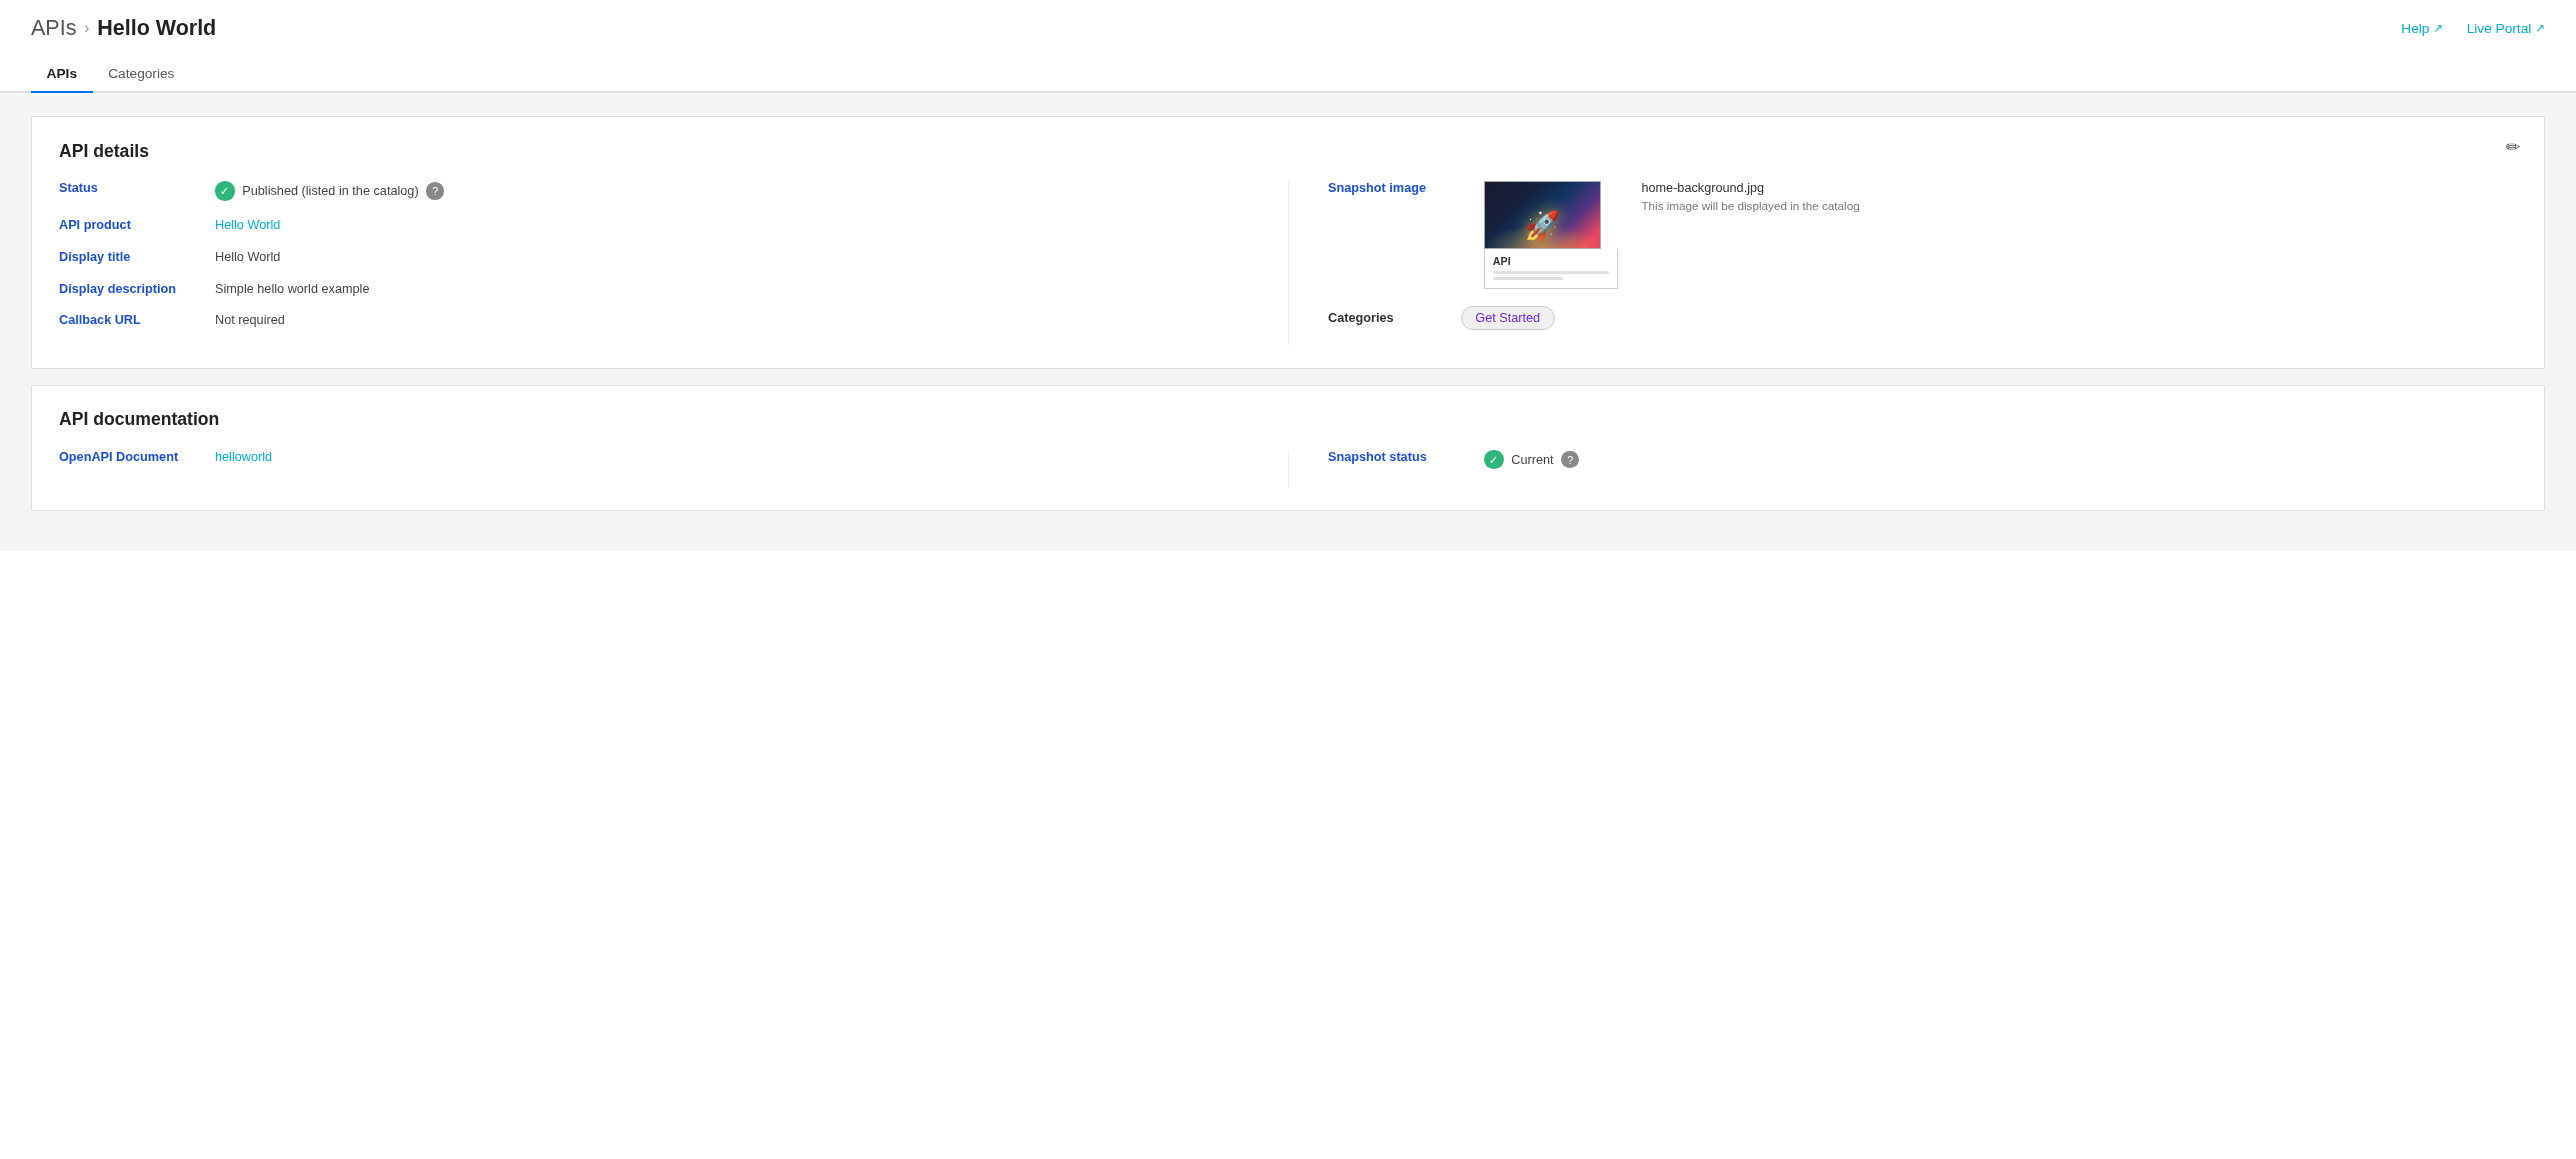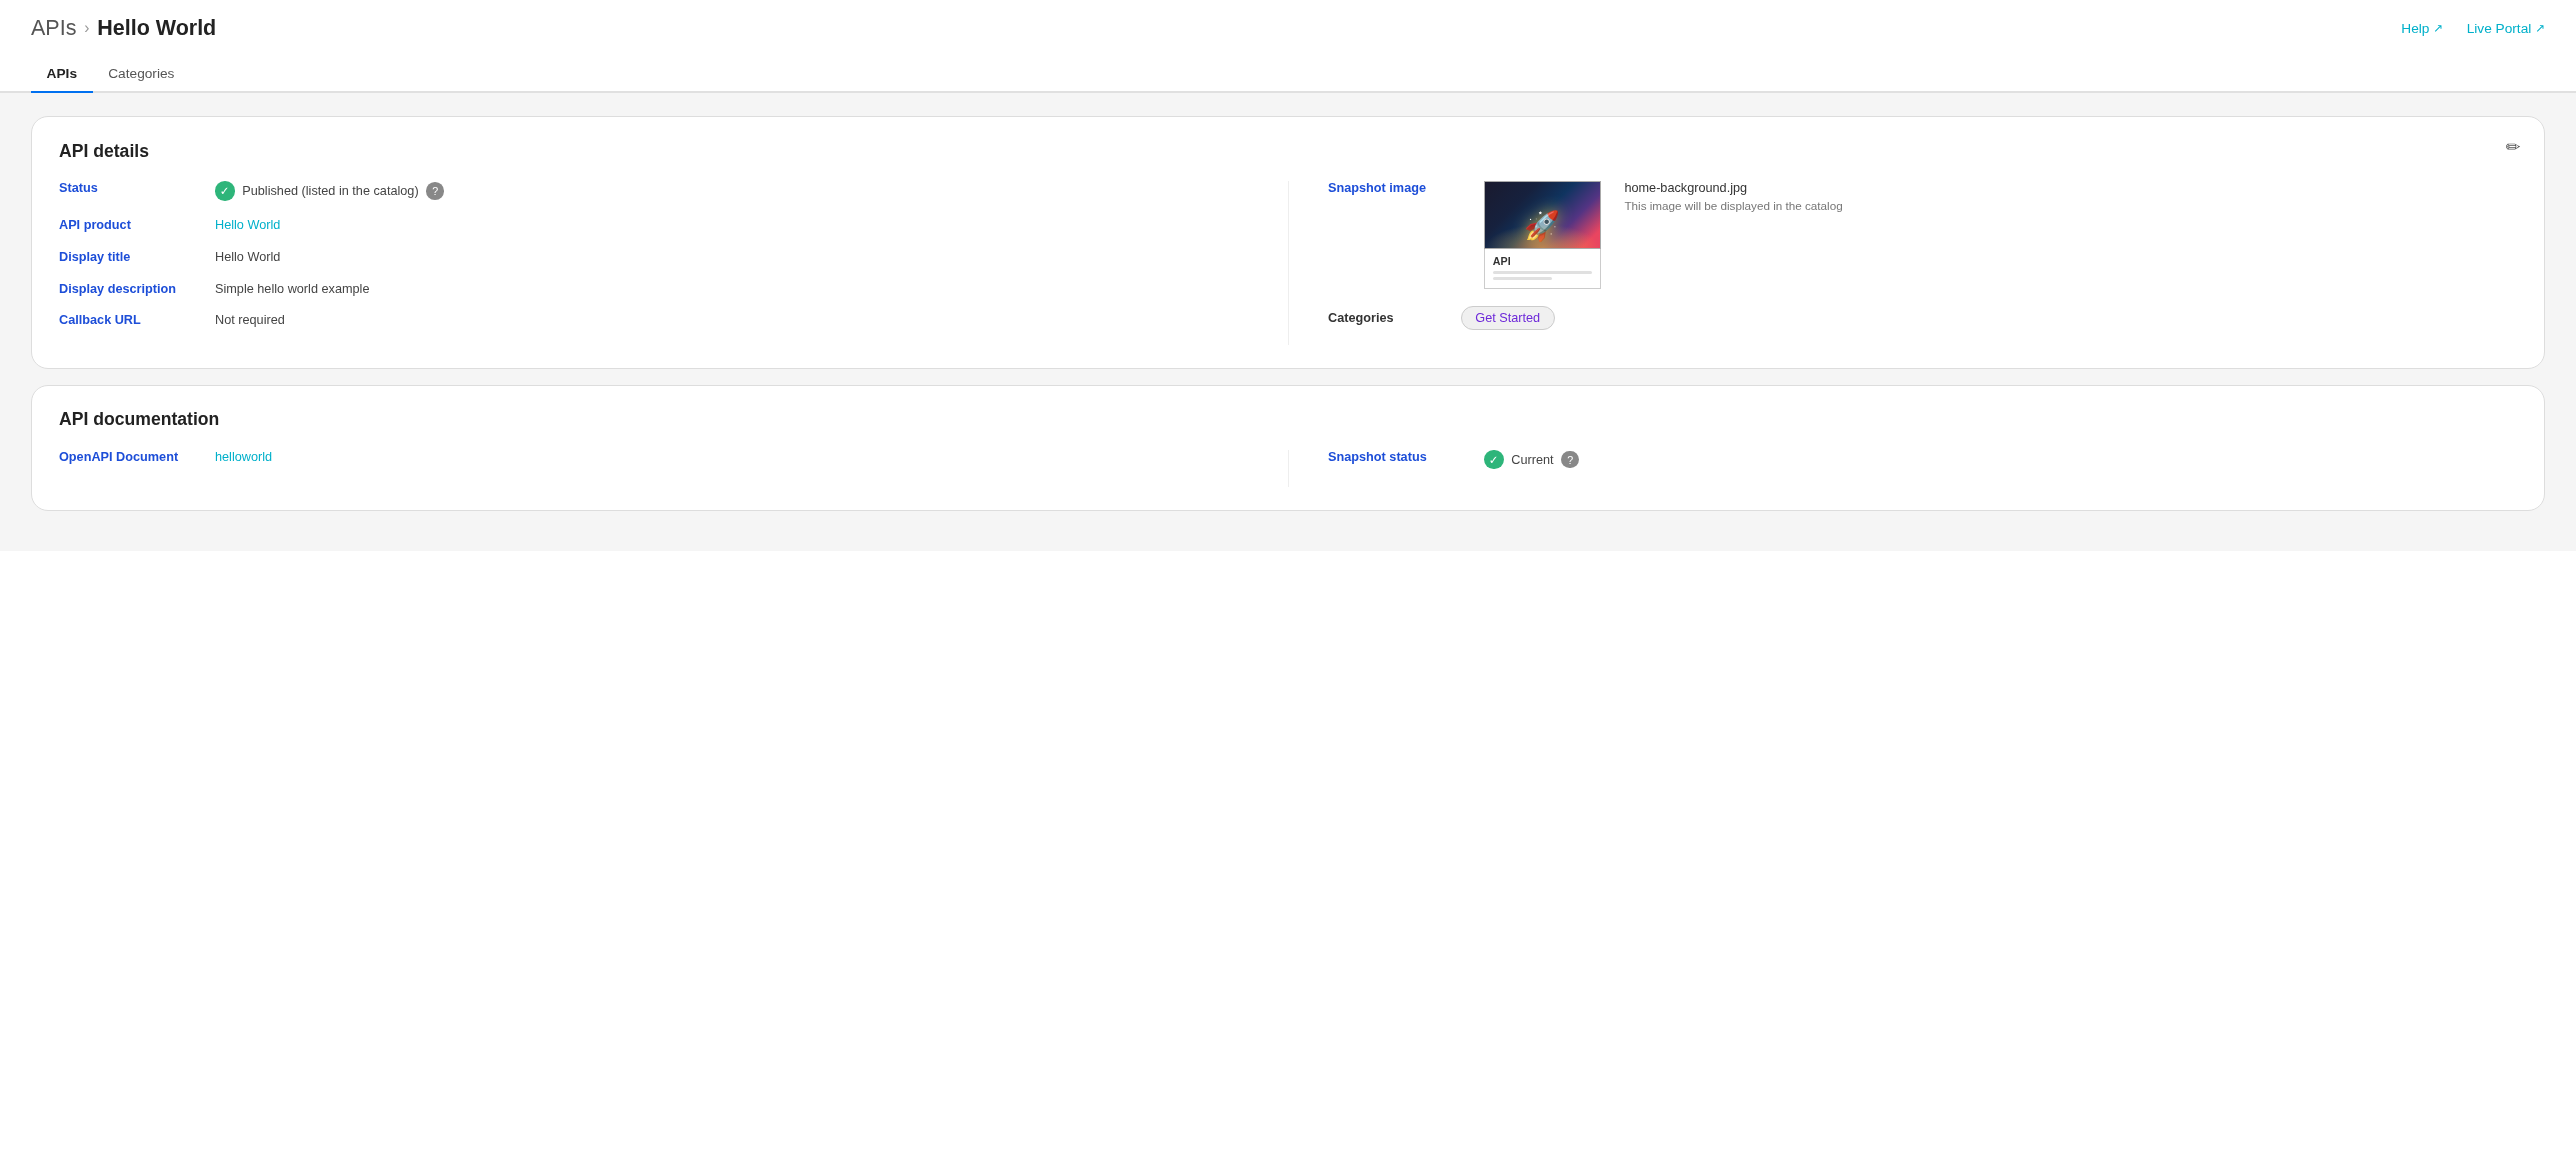--- a/index.html
+++ b/index.html
@@ -80,21 +80,21 @@
     }
     
     .main-content {
       padding: 23.5px 31px;
       background: #f5f5f5;
     }
     
     .card {
       background: #fff;
       border: 1px solid #ddd;
-      border-radius: 17px;
+      border-radius: 1px;
       padding: 23.5px 27px;
       margin-bottom: 15.6px;
     }
     .card-title {
       font-size: 17.6px;
       font-weight: 700;
       color: #222;
       margin-bottom: 19.5px;
     }
     
@@ -188,21 +188,21 @@
     .rocket-image::after {
       content: '';
       position: absolute;
       bottom: 0;
       left: 0;
       right: 0;
       height: 24.4px;
       background: radial-gradient(ellipse at 50% 100%, rgba(255,180,50,0.6) 0%, transparent 70%);
     }
     .api-card-preview {
-      width: 117px;
+      width: 134px;
       background: #fff;
       border: 1px solid #ccc;
       border-top: none;
       padding: 5.9px 7.8px 7.8px 7.8px;
     }
     .api-card-text {
       font-size: 10.7px;
       font-weight: 600;
       color: #333;
       margin-bottom: 3.9px;

